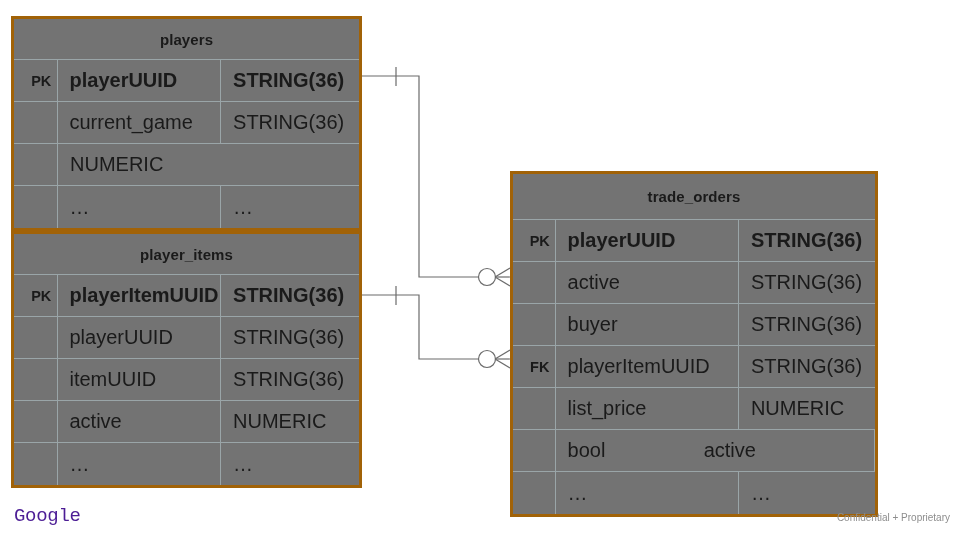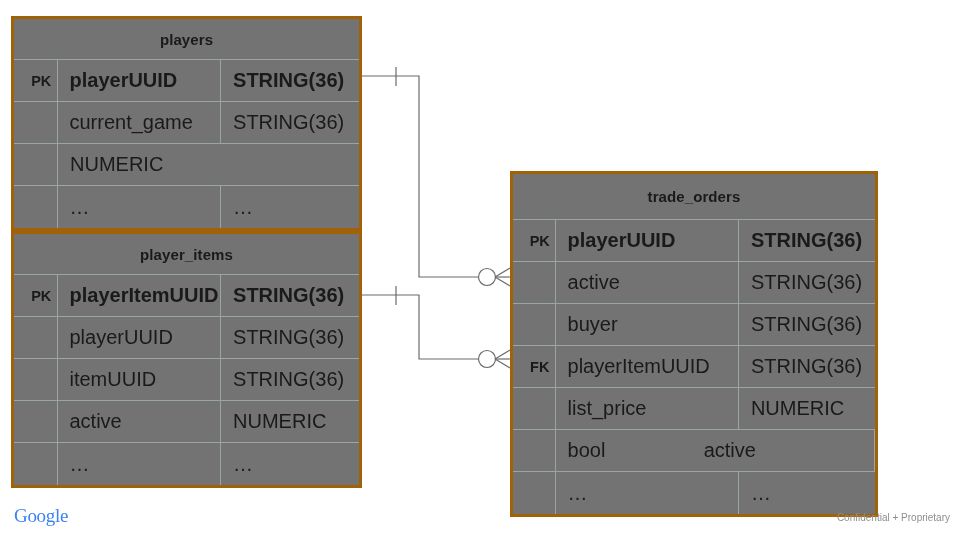--- a/index.html
+++ b/index.html
@@ -97,22 +97,22 @@
     width: 960px; height: 540px;
     pointer-events: none;
   }
 
   
   #footer-logo {
     position: absolute;
     left: 14px;
     top: 505px;
     font-size: 19px;
-    color: #3b82f6;
-    font-family: Liberation Serif, serif;
+    color: #4c1d95;
+    font-family: Liberation Mono, monospace;
     letter-spacing: -0.3px;
   }
   #footer-note {
     position: absolute;
     right: 10px;
     top: 512px;
     font-size: 10px;
     color: #8d8d8d;
     font-family: "Liberation Sans", sans-serif;
   }

